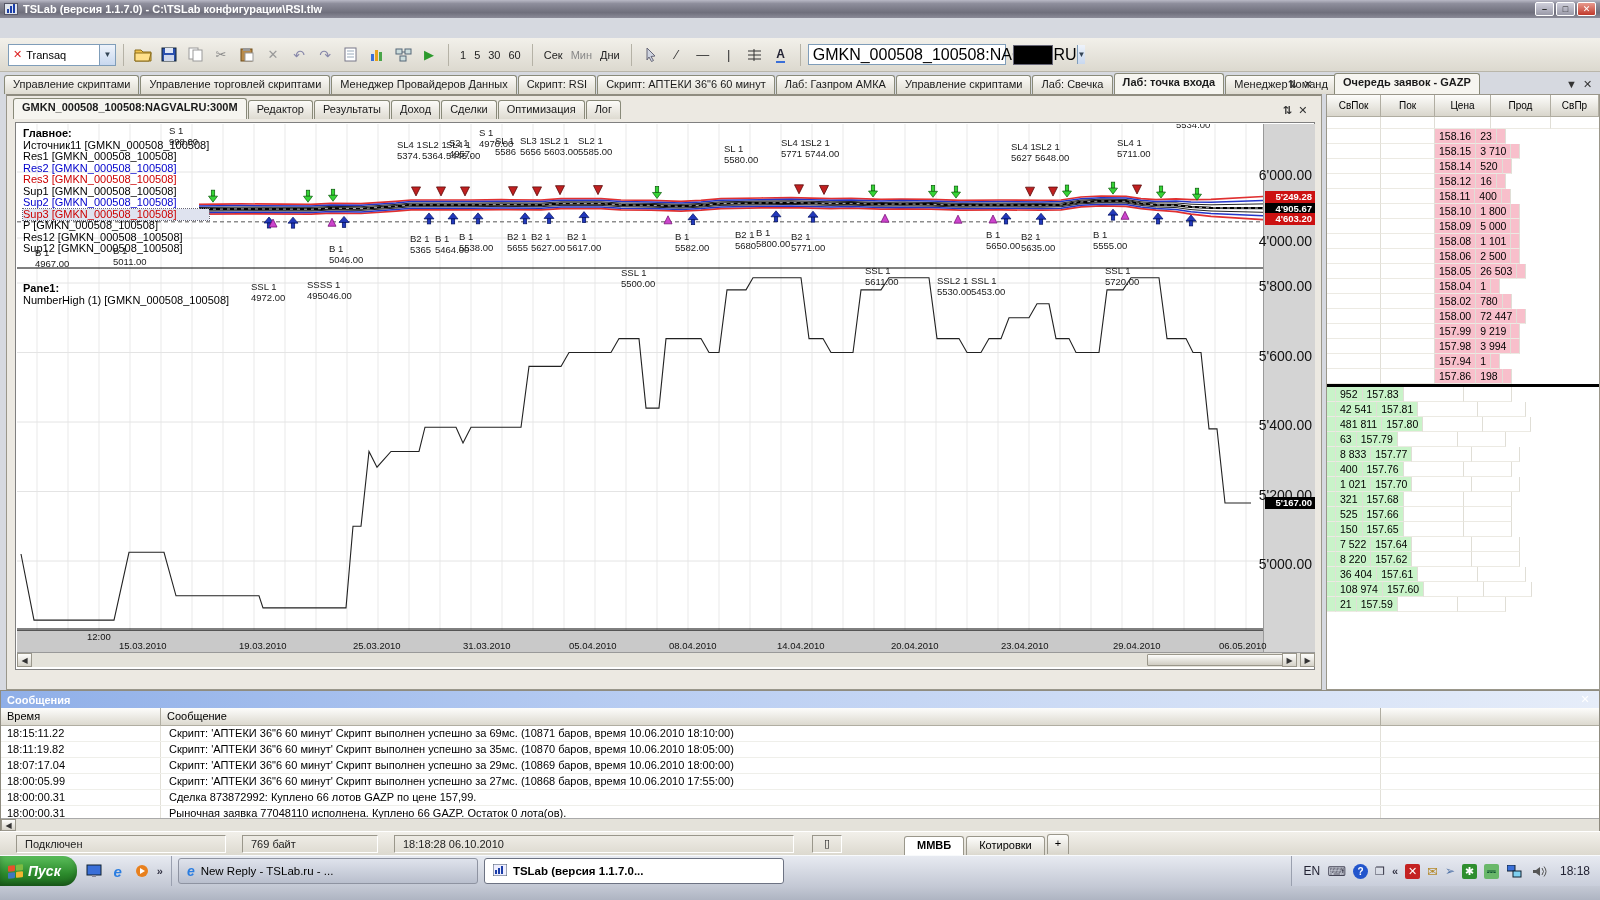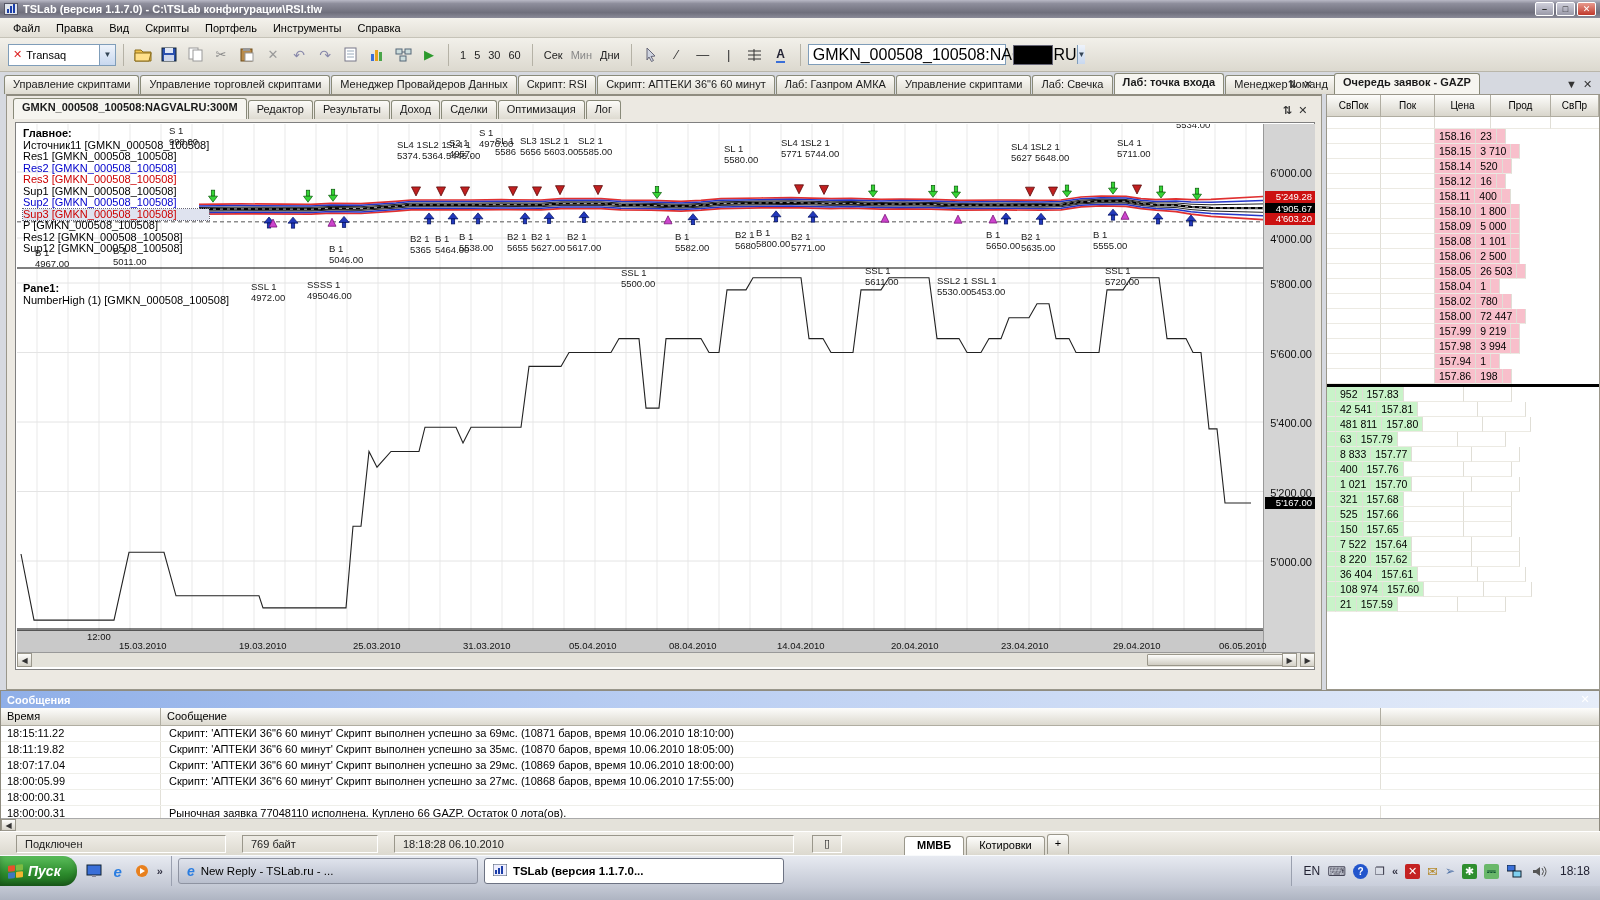--- a/index.html
+++ b/index.html
@@ -28,22 +28,22 @@
 .tab{height:19px;padding:2px 8px 0;border:1px solid #898a79;border-bottom:none;border-radius:3px 3px 0 0;background:linear-gradient(#fcfbf8,#dedbd1);font-size:11px;white-space:nowrap;color:#1a1a1a}
 .tab.active{background:#f6f5f0;font-weight:bold;height:21px}
 .tabrow-icons{position:absolute;display:flex;gap:6px;color:#333;font-size:11px;font-weight:bold}
 
 #doc{left:6px;top:94px;width:1316px;height:596px;background:#ece9e2;border:1px solid #9a978b;border-top:2px solid #8f8c80}
 #doc-tabs{position:absolute;left:6px;top:2px;display:flex;align-items:flex-end;gap:1px}
 #plot-wrap{position:absolute;left:8px;top:26px;width:1300px;height:548px;border:1px solid #808080;background:#fff}
 #plot{position:absolute;left:1px;top:1px;width:1246px;height:506px;background:#fff;overflow:hidden}
 #y-axis{position:absolute;left:1247px;top:1px;width:52px;height:528px;background:#d4d4d4;border-left:1px solid #999}
 #x-axis{position:absolute;left:1px;top:507px;width:1246px;height:22px;background:#c9c9c9;border-top:1px solid #555}
-.ytick{position:absolute;right:3px;font-size:11px;color:#111;white-space:nowrap}
-.pricebox{position:absolute;left:1px;width:50px;font-size:9.5px;font-weight:normal;color:#fff;text-align:right;padding:0 3px 1px 0}
+.ytick{position:absolute;right:3px;font-size:14px;color:#111;white-space:nowrap}
+.pricebox{position:absolute;left:1px;width:50px;font-size:9.5px;font-weight:bold;color:#fff;text-align:right;padding:0 3px 1px 0}
 .xdate{position:absolute;top:9px;font-size:9.5px;color:#111;white-space:nowrap}
 .xtime{position:absolute;top:0;font-size:9.5px;color:#111}
 #h-scroll{position:absolute;left:1px;top:529px;width:1298px;height:15px;background:#e4e2da;border-top:1px solid #999;display:flex;align-items:center}
 .scrbtn{width:15px;height:14px;background:linear-gradient(#fdfdfb,#d5d2c8);border:1px solid #9a978b;font-size:8px;text-align:center;line-height:13px;color:#333}
 #scroll-thumb{position:absolute;left:1130px;width:140px;height:12px;background:linear-gradient(#fdfdfb,#cfccc2);border:1px solid #9a978b;border-radius:1px}
 .ann{position:absolute;font-size:9.5px;line-height:10.5px;color:#1a1a1a;white-space:nowrap}
 #legend{position:absolute;left:6px;top:4px;font-size:11px;line-height:11.5px;background:transparent}
 #legend .lg-title{font-weight:bold}
 #legend .sel{background:#dfe3ef;outline:1px dotted #667}
 #pane-legend{position:absolute;left:6px;top:158px;font-size:11px;line-height:12px}
@@ -100,29 +100,20 @@
         <i style="height:9px"></i>
       </span>
     <span>TSLab (версия 1.1.7.0) - C:\TSLab конфигурации\RSI.tlw</span>
     <span class="winbtns">
       <span class="winbtn">–</span>
       <span class="winbtn">□</span>
       <span class="winbtn close">✕</span>
     </span>
   </div>
 
-  <div id="menubar" class="abs">
-      <span class="menuitem">Файл</span>
-      <span class="menuitem">Правка</span>
-      <span class="menuitem">Вид</span>
-      <span class="menuitem">Скрипты</span>
-      <span class="menuitem">Портфель</span>
-      <span class="menuitem">Инструменты</span>
-      <span class="menuitem">Справка</span>
-    </div>
 
   <div id="toolbar" class="abs">
     <span class="combo" style="width:108px;height:22px">
       <span class="glyph" style="color:#d22;font-weight:bold;margin-right:4px">✕</span>
       <span>Transaq</span>
       <span class="dd">▼</span>
     </span>
     <span class="tsep"></span>
     <span id="tb-icons" style="display:flex;align-items:center;gap:2px">
         <span class="tbtn">
@@ -785,20 +776,21 @@
         <div class="msg-row">
           <span class="msg-time">18:07:17.04</span>
           <span class="msg-text">Скрипт: 'АПТЕКИ 36"6 60 минут' Скрипт выполнен успешно за 29мс. (10869 баров, время 10.06.2010 18:00:00)</span>
         </div>
         <div class="msg-row">
           <span class="msg-time">18:00:05.99</span>
           <span class="msg-text">Скрипт: 'АПТЕКИ 36"6 60 минут' Скрипт выполнен успешно за 27мс. (10868 баров, время 10.06.2010 17:55:00)</span>
         </div>
         <div class="msg-row">
           <span class="msg-time">18:00:00.31</span>
+          <span class="msg-text">Сделка 873872992: Куплено 66 лотов GAZP по цене 157,99.</span>
         </div>
         <div class="msg-row">
           <span class="msg-time">18:00:00.31</span>
           <span class="msg-text">Рыночная заявка 77048110 исполнена. Куплено 66 GAZP. Остаток 0 лота(ов).</span>
         </div>
       </div>
     <div id="msg-scroll">
       <span class="scrbtn" style="height:12px;line-height:11px">◀</span>
     </div>
   </div>

